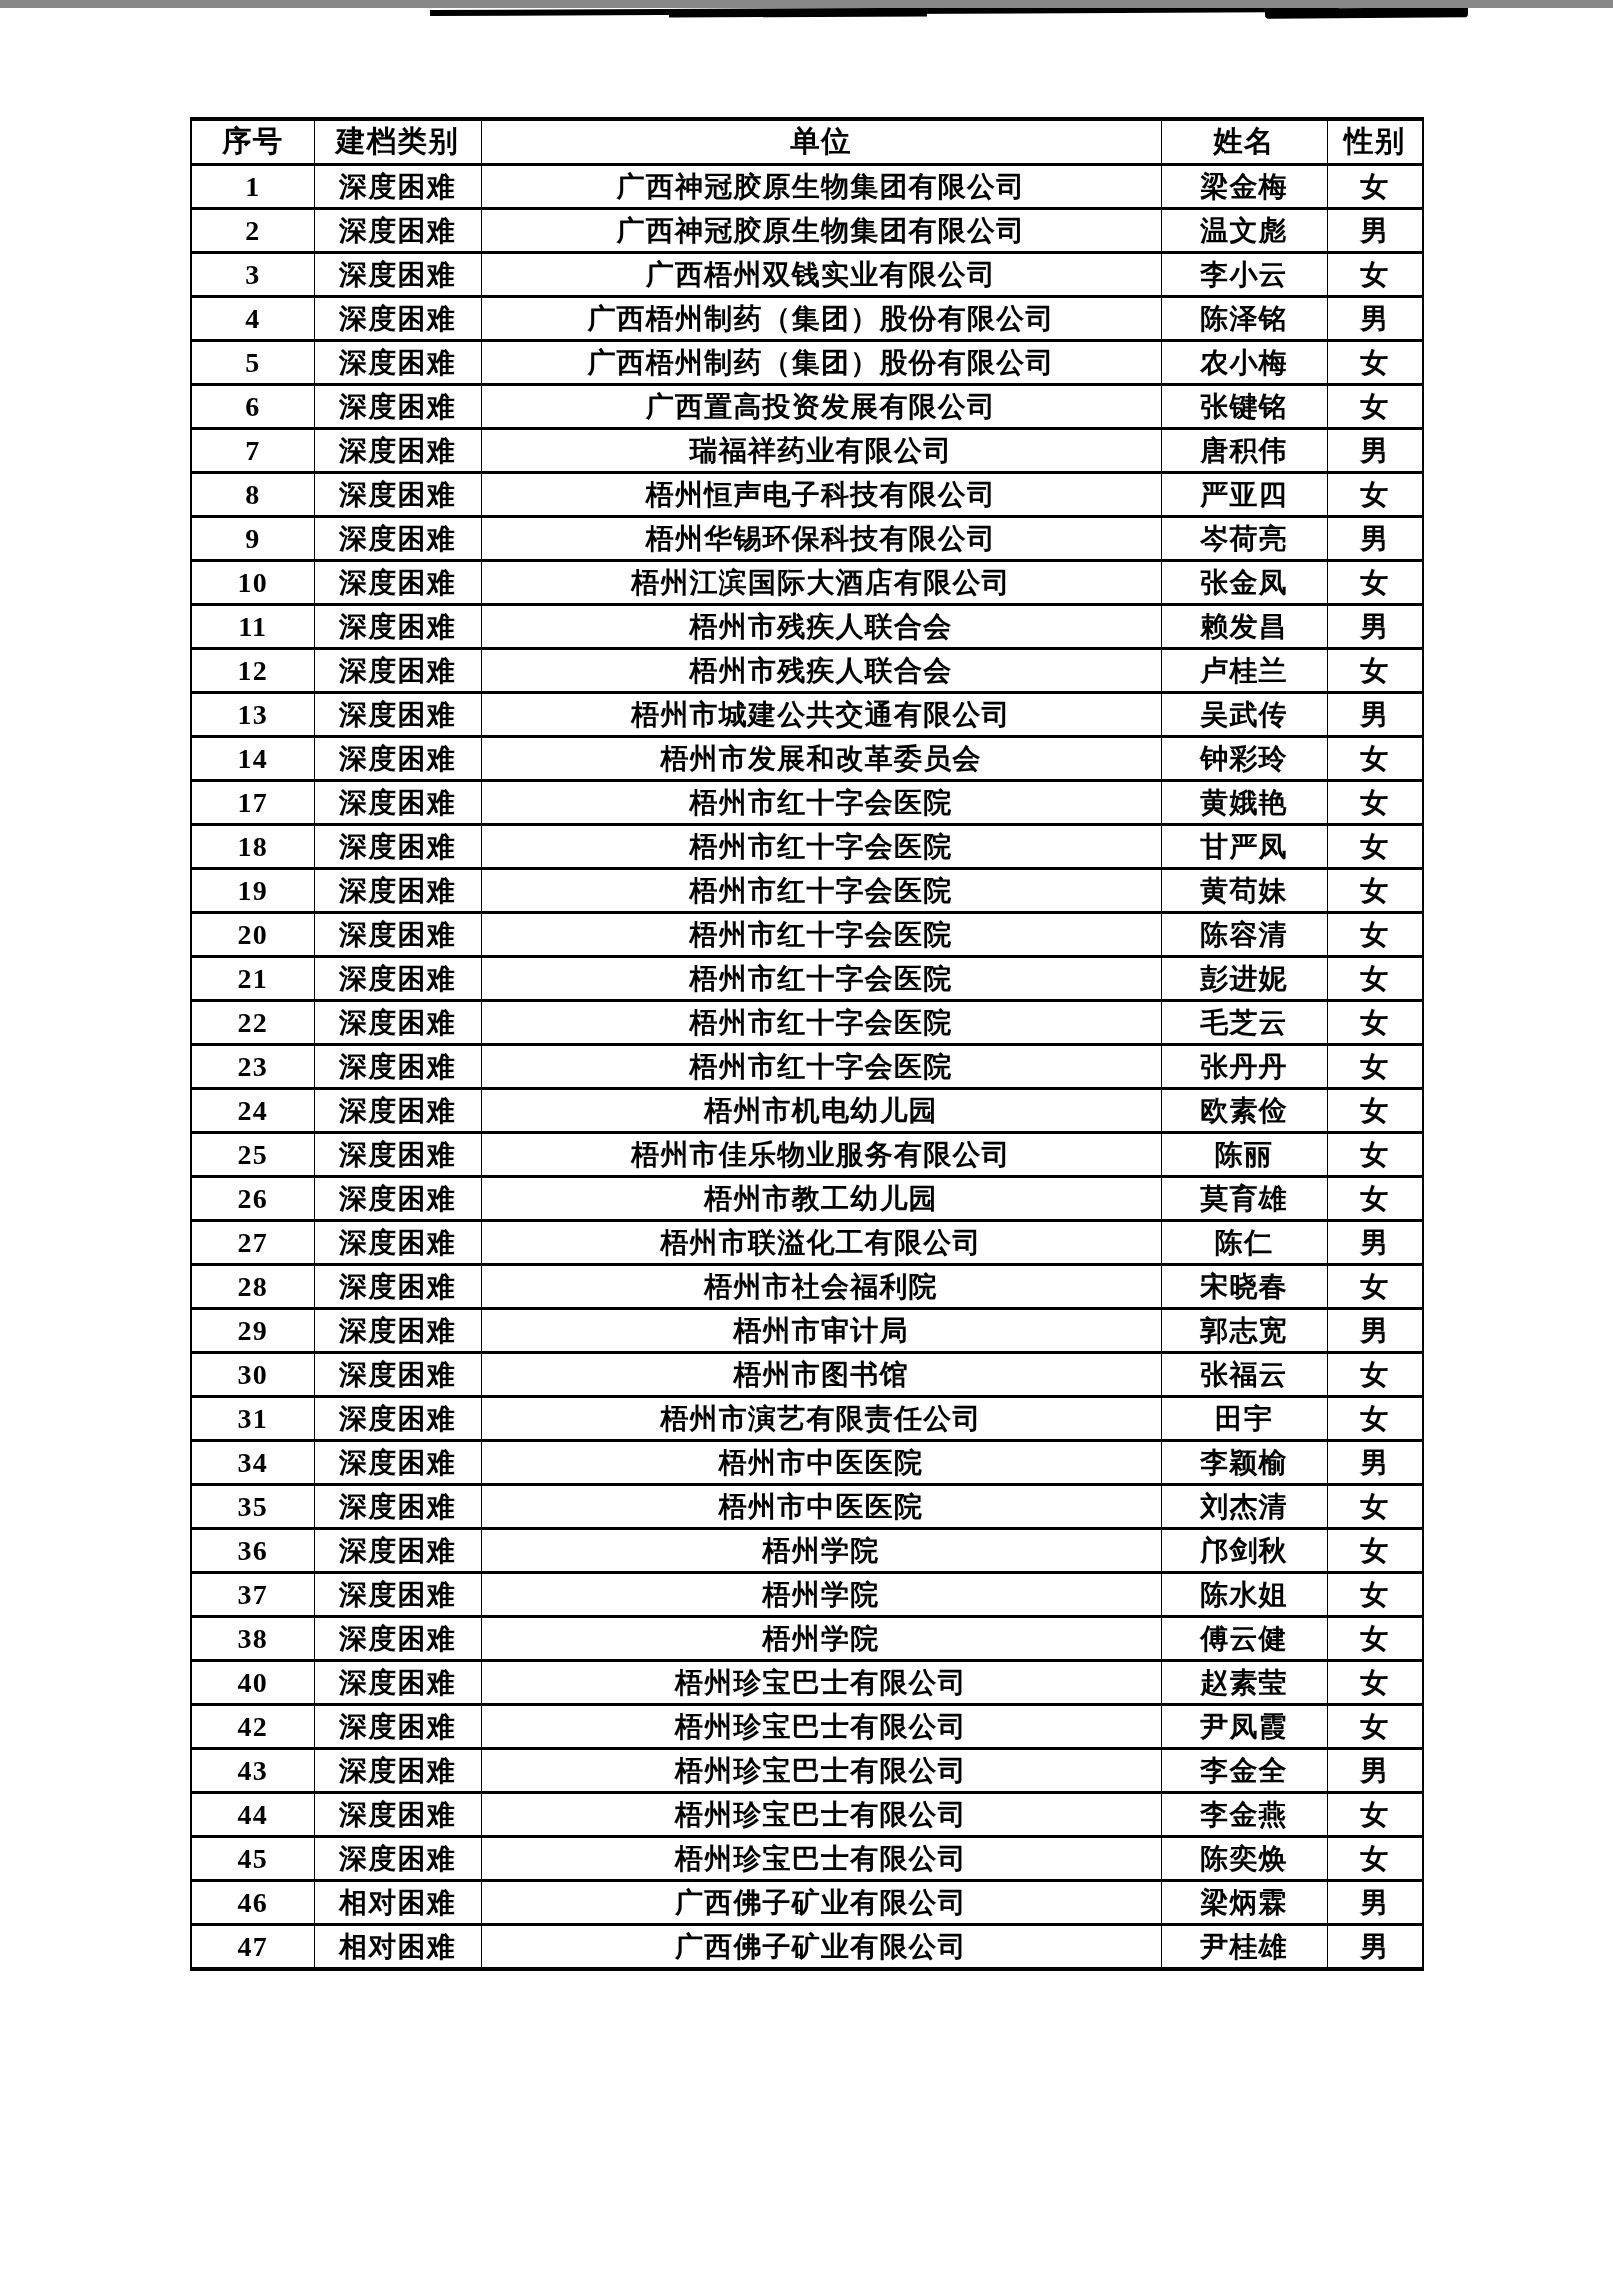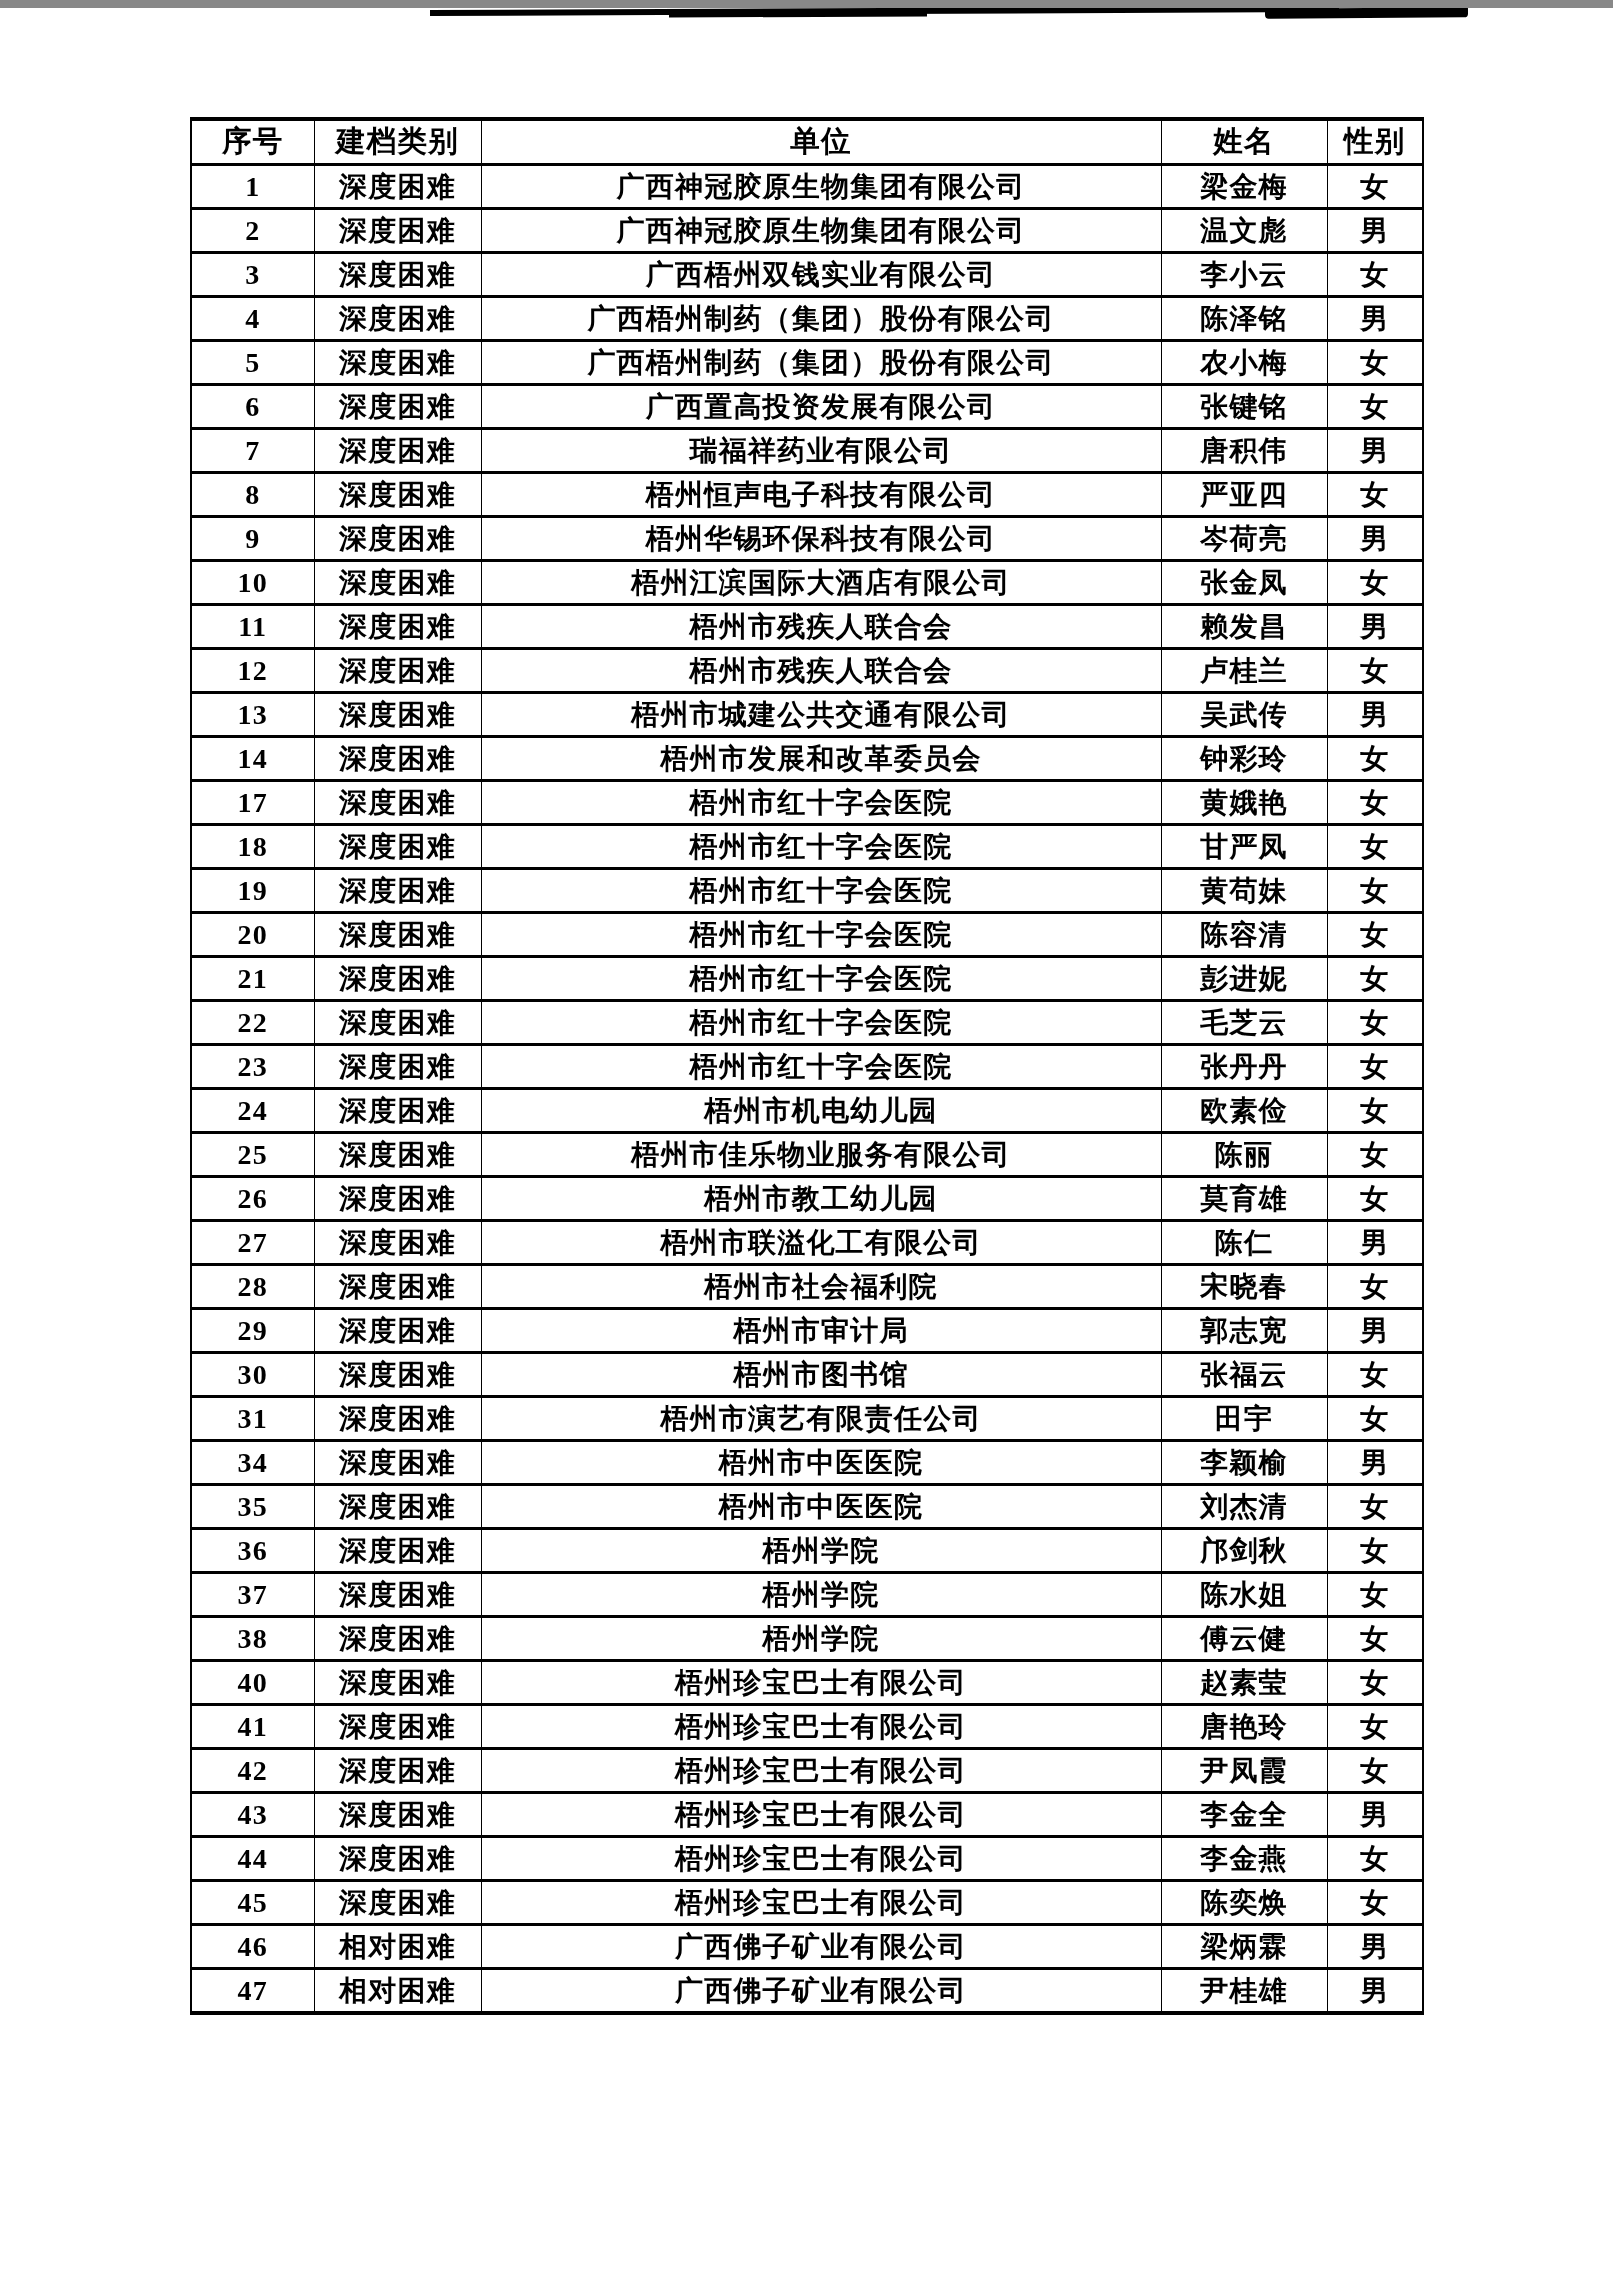--- a/index.html
+++ b/index.html
@@ -337,27 +337,20 @@
           <td class="col-gender">女</td>
         </tr>
         <tr>
           <td class="col-no">40</td>
           <td class="col-category">深度困难</td>
           <td class="col-unit">梧州珍宝巴士有限公司</td>
           <td class="col-name">赵素莹</td>
           <td class="col-gender">女</td>
         </tr>
         <tr>
-          <td class="col-no">41</td>
-          <td class="col-category">深度困难</td>
-          <td class="col-unit">梧州珍宝巴士有限公司</td>
-          <td class="col-name">唐艳玲</td>
-          <td class="col-gender">女</td>
-        </tr>
-        <tr>
           <td class="col-no">42</td>
           <td class="col-category">深度困难</td>
           <td class="col-unit">梧州珍宝巴士有限公司</td>
           <td class="col-name">尹凤霞</td>
           <td class="col-gender">女</td>
         </tr>
         <tr>
           <td class="col-no">43</td>
           <td class="col-category">深度困难</td>
           <td class="col-unit">梧州珍宝巴士有限公司</td>

